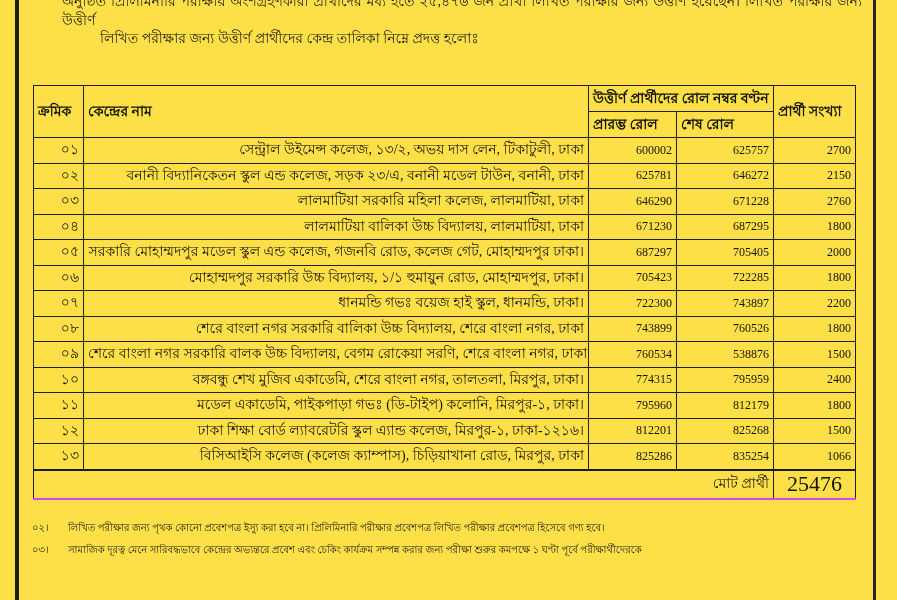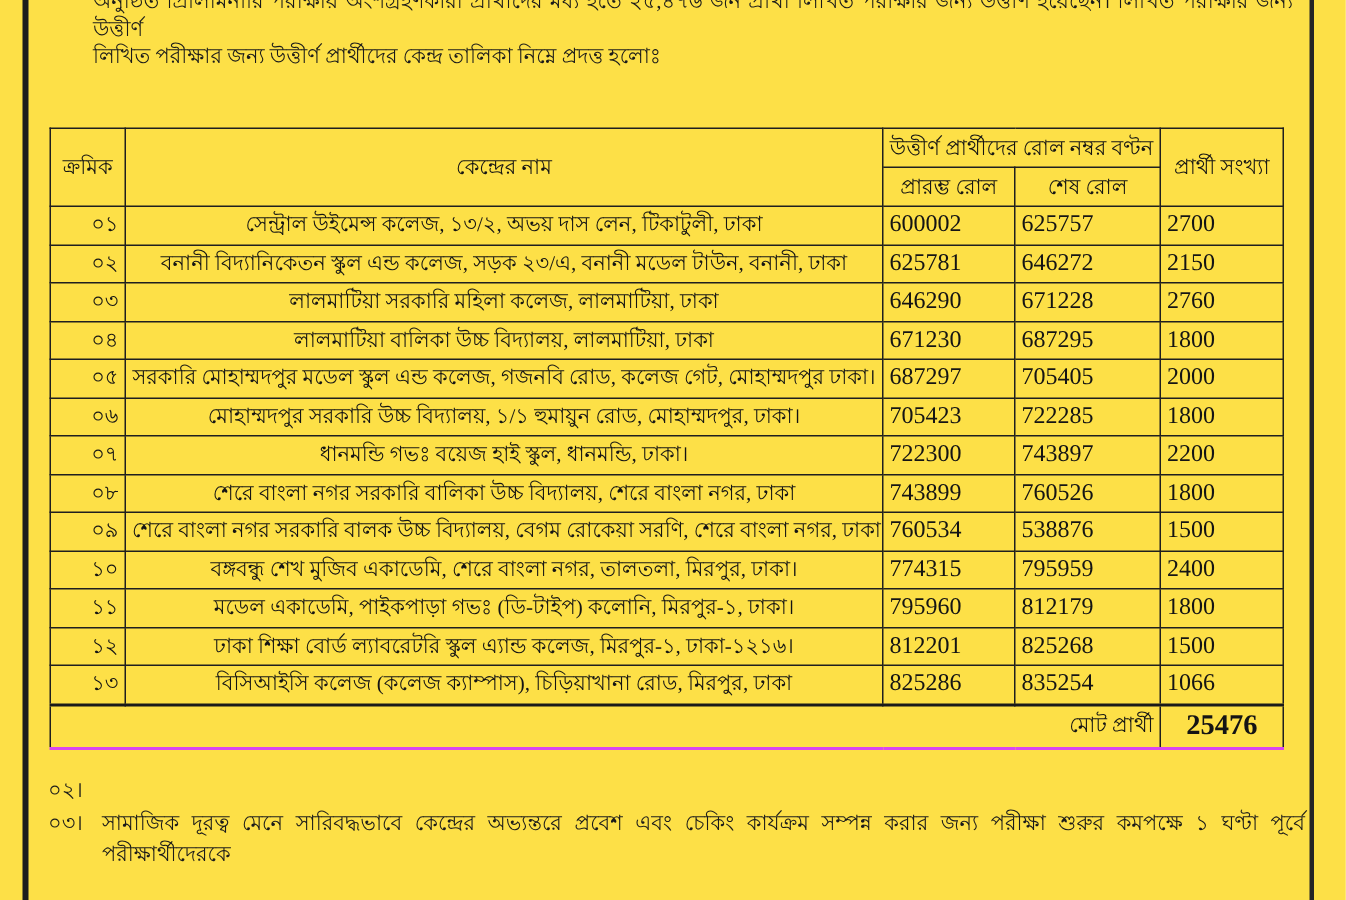--- a/index.html
+++ b/index.html
@@ -19,46 +19,46 @@
   .border-right {
     position: absolute; left: 873px; top: 0; width: 3px; height: 600px;
     background: #252525;
   }
   
   .intro {
     position: absolute; left: 62px; top: -7px; width: 800px;
     font-size: 14px; line-height: 18.5px; color: #1a1a1a;
   }
   .intro div { text-align: justify; text-align-last: justify; white-space: normal; }
-  .intro div:last-child { text-align-last: left; }
+  .intro div:last-child { text-align-last: left; margin-left: 38px; }
   
   table.centers {
     position: absolute; left: 33px; top: 85px; width: 822px;
     border-collapse: collapse; table-layout: fixed;
     font-size: 14px; color: #141414;
   }
   table.centers th, table.centers td {
     border: 1.5px solid #1f1f1f; padding: 0 4px; overflow: hidden;
   }
   table.centers thead th {
-    font-weight: normal; text-align: center; height: 25px; font-size: 14px;
+    font-weight: bold; text-align: left; height: 25px; font-size: 14px;
   }
   table.centers tbody td { height: 24.5px; }
   td.serial { text-align: right; }
-  td.center-name { text-align: center; white-space: nowrap; }
+  td.center-name { text-align: right; white-space: nowrap; }
   td.num {
-    text-align: left; font-size: 16px;
+    text-align: right; font-size: 12px;
     font-family: "Liberation Serif", "DejaVu Serif", serif;
   }
   tr.total-row td { height: 27px; border-top: 2px solid #1a1a1a; border-bottom: 2px solid #d946ef; }
   td.total-label { text-align: right; padding-right: 8px; }
-  td.total-value { text-align: center; font-weight: bold; font-size: 19px; }
+  td.total-value { text-align: center; font-weight: normal; font-size: 22px; }
   
   .notes { position: absolute; left: 32px; top: 517px; width: 838px; }
-  .note { display: flex; margin-bottom: 1px; font-size: 14px; line-height: 21px; color: #1a1a1a; }
+  .note { display: flex; margin-bottom: 1px; font-size: 10px; line-height: 21px; color: #1a1a1a; }
   .note-num { width: 36px; flex-shrink: 0; }
   .note-body { flex: 1; }
   .note-body div { text-align: justify; text-align-last: justify; }
   .note-body div:last-child { text-align-last: left; }
 </style>
 </head>
 <body>
 
 <div class="page">
   <div class="border-left"></div>
@@ -187,20 +187,21 @@
         <td colspan="4" class="total-label">মোট প্রার্থী</td>
         <td class="total-value num">25476</td>
       </tr>
     </tfoot>
   </table>
 
   <div class="notes" id="notes">
       <div class="note">
         <div class="note-num">০২।</div>
         <div class="note-body">
+          <div>লিখিত পরীক্ষার জন্য পৃথক কোনো প্রবেশপত্র ইস্যু করা হবে না। প্রিলিমিনারি পরীক্ষার প্রবেশপত্র লিখিত পরীক্ষার প্রবেশপত্র হিসেবে গণ্য হবে।</div>
         </div>
       </div>
       <div class="note">
         <div class="note-num">০৩।</div>
         <div class="note-body">
           <div>সামাজিক দূরত্ব মেনে সারিবদ্ধভাবে কেন্দ্রের অভ্যন্তরে প্রবেশ এবং চেকিং কার্যক্রম সম্পন্ন করার জন্য পরীক্ষা শুরুর কমপক্ষে ১ ঘণ্টা পূর্বে পরীক্ষার্থীদেরকে</div>
         </div>
       </div>
     </div>
 </div>

